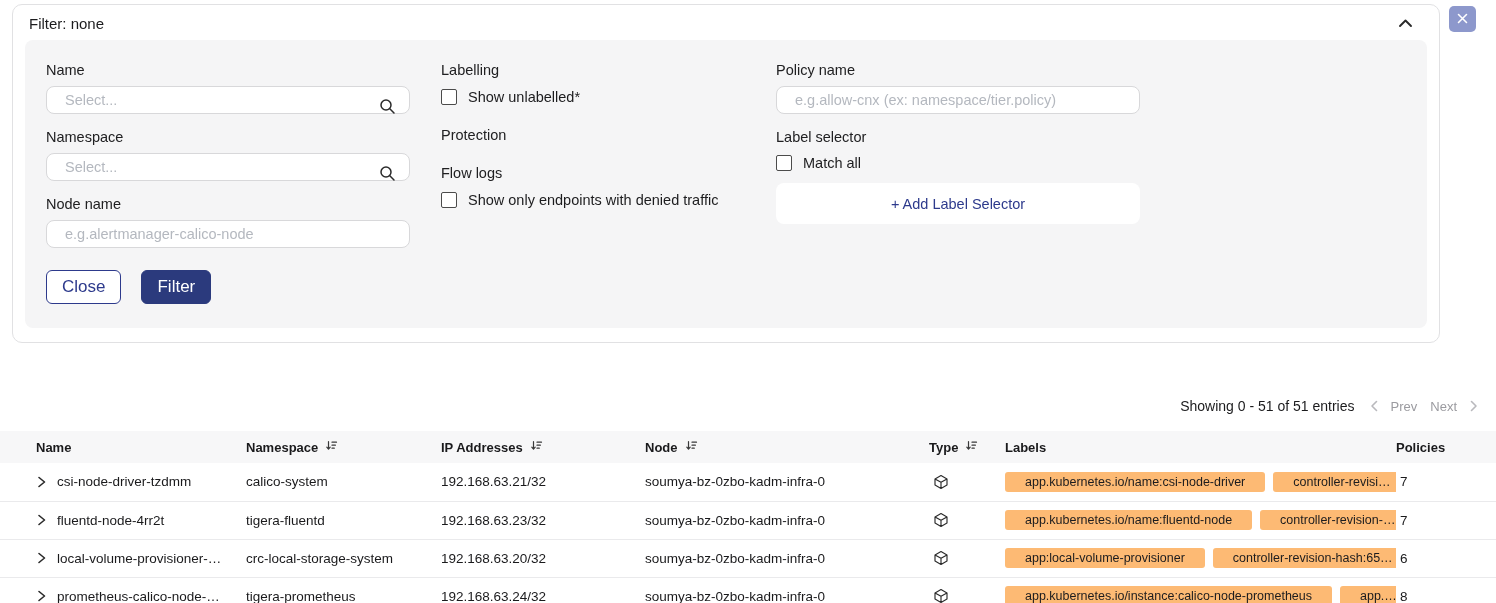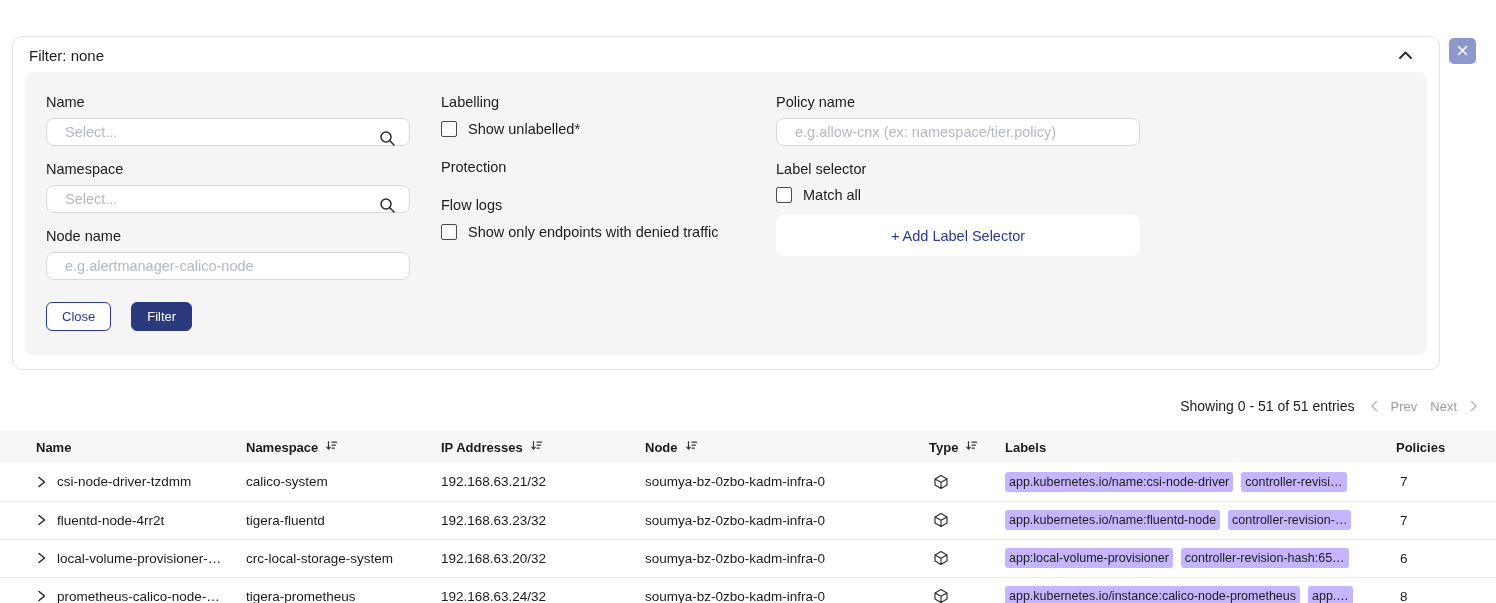--- a/index.html
+++ b/index.html
@@ -1,20 +1,20 @@
 <!DOCTYPE html>
 <html><head>
 <meta charset="utf-8">
 <style>
   * { margin:0; padding:0; box-sizing:border-box; }
   html,body { width:1496px; height:603px; overflow:hidden; }
   body { background:#fff; font-family:"Liberation Sans", sans-serif; color:#1d1d1f; position:relative; }
 
   
-  .filter-area { position:absolute; left:12px; top:36px; width:1428px;border-radius:9px; }
+  .filter-area { position:absolute; left:12px; top:4px; width:1428px;border-radius:9px; }
   .filter-card { background:#fff; border:1px solid #e1e1e3; border-radius:10px; }
   .filter-header { display:flex; align-items:center; justify-content:space-between; padding:9px 24px 7px 16px; }
   .filter-title { font-size:15px; font-weight:500; color:#1c1c1e; }
   .icon-btn { background:none; border:none; cursor:pointer; display:flex; align-items:center; padding:2px; }
   .filter-body { margin:0 12px 14px; background:#f5f5f6; border-radius:8px; padding:22px 21px 24px; }
   .filter-grid { display:grid; grid-template-columns:364px 304px 364px 1fr; column-gap:31px; align-items:start; }
 
   .field-label { font-size:14.5px; color:#202022; margin-bottom:8px; }
   .input-wrap { position:relative; margin-bottom:15px; }
   .text-input { width:100%; height:28px; border:1px solid #d8d8da; border-radius:8px; background:#fff;
@@ -23,21 +23,21 @@
   .search-icon { position:absolute; right:14px; top:12px; pointer-events:none; }
 
   .section-label { font-size:14.5px; color:#202022; margin-bottom:11px; }
   .check-row { display:flex; align-items:center; gap:11px; }
   .checkbox { width:16px; height:16px; border:1.6px solid #4b4b4b; border-radius:2px; background:#fff; flex:none; cursor:pointer; }
   .check-label { font-size:14.5px; color:#1c1c1e; }
   .section { margin-bottom:22px; }
   .ml-section { margin-bottom:12px; }
 
   .btn-row { display:flex; gap:20px; margin-top:22px; }
-  .btn { font-family:inherit; font-size:13px; font-weight:500; border-radius:6px; cursor:pointer; padding:6px 15px; }
+  .btn { font-family:inherit; font-size:17px; font-weight:500; border-radius:6px; cursor:pointer; padding:6px 15px; }
   .btn-close { background:#fff; border:1px solid #2d3a8c; color:#2d3a8c; }
   .btn-filter { background:#2b3a7d; border:1px solid #2b3a7d; color:#fff; }
 
   .add-selector-btn { width:100%; height:41px; background:#fff; border:none; border-radius:8px;
                       color:#2d3a8c; font-size:14.5px; font-weight:500; text-align:center; padding:0 20px;
                       font-family:inherit; cursor:pointer; }
 
   .close-x { position:absolute; right:-36px; top:2px; width:27px; height:26px; background:#8d98cc; border:none;
              border-radius:5px; color:#fff; cursor:pointer; display:flex; align-items:center; justify-content:center; }
 
@@ -51,21 +51,21 @@
   .endpoints-table { position:absolute; top:431px; left:0; width:1496px; border-collapse:collapse; table-layout:fixed; }
   .endpoints-table th { text-align:left; font-size:13px; font-weight:bold; color:#1a1a1c; height:32px;
                         background:#f7f7f8; vertical-align:middle; }
   .th-inner { display:flex; align-items:center; gap:7px; }
   .endpoints-table td { height:38px; vertical-align:middle; font-size:13.5px; color:#1a1a1c; background:#fff; }
   .endpoints-table tbody tr { border-bottom:1px solid #eaeaec; }
   .name-cell { display:flex; align-items:center; gap:10px; padding-left:36px; }
   .pad-name { padding-left:36px; }
   .expand-chev { display:flex; align-items:center; cursor:pointer; flex:none; }
   .labels-cell { display:flex; align-items:center; gap:8px; overflow:hidden; }
-  .badge { background:#c4b5fd; color:#1c1c1e; font-size:12.5px; padding:3px 4px; border-radius:3px;
+  .badge { background:#fdba74; color:#1c1c1e; font-size:12.5px; padding:3px 20px; border-radius:3px;
            white-space:nowrap; flex:none; }
   .type-cell { display:flex; align-items:center; padding-left:4px; }
   .pol-cell { padding-left:4px; }
 </style>
 </head>
 <body>
 
 <div class="filter-area">
   <div class="filter-card">
     <div class="filter-header">

